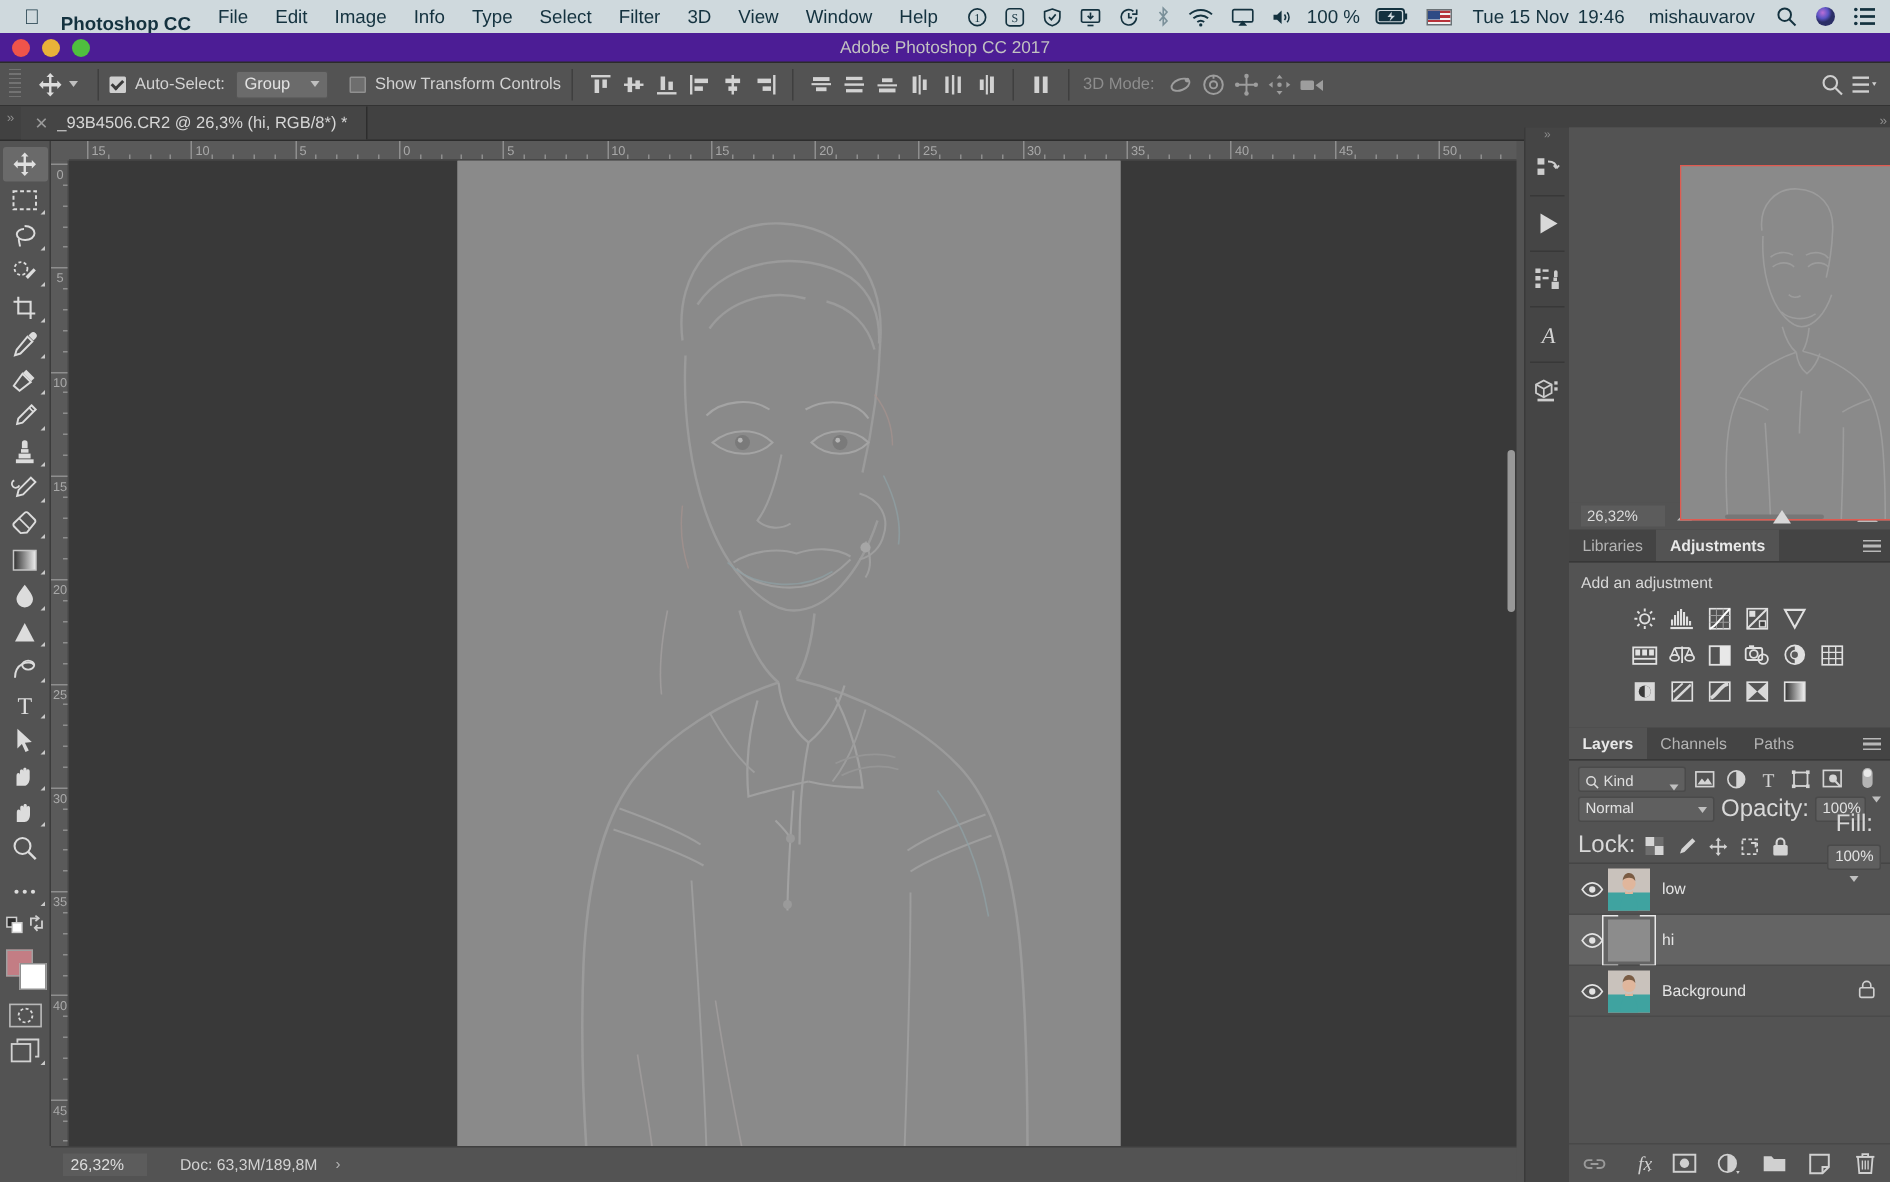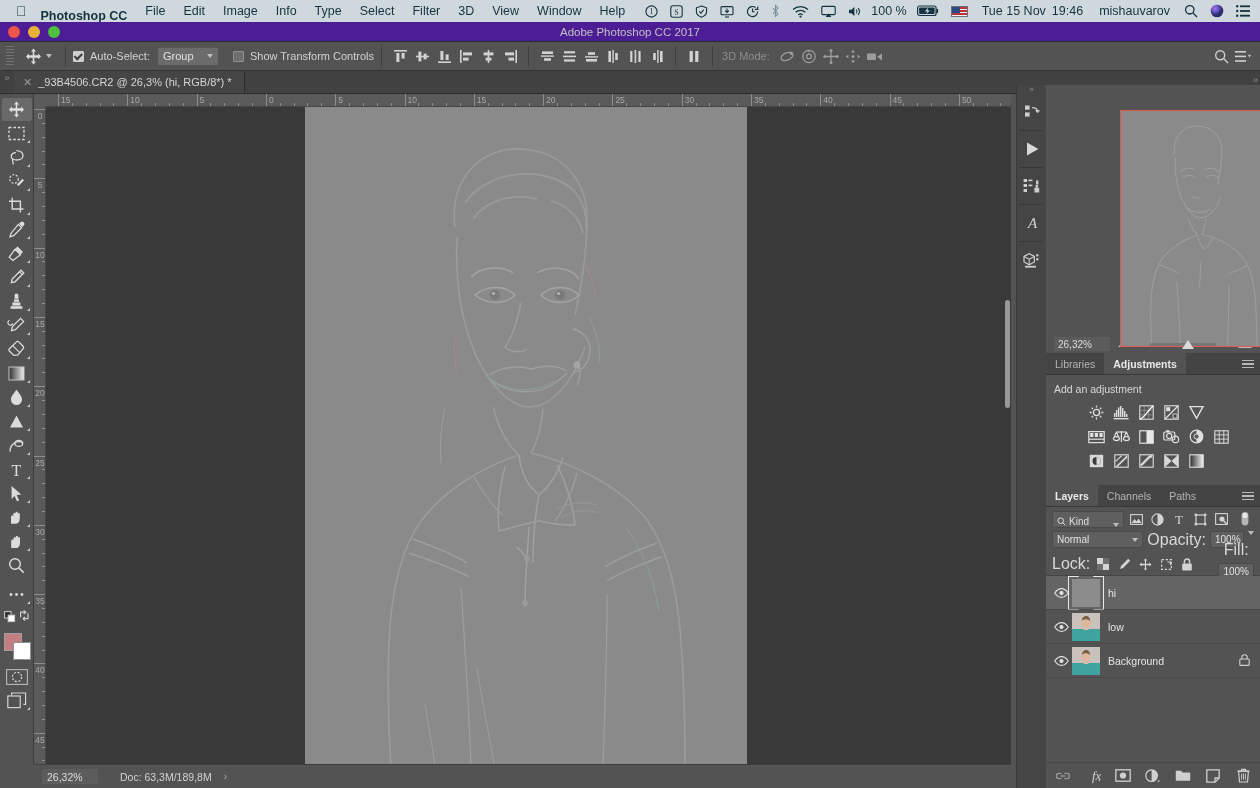--- a/index.html
+++ b/index.html
@@ -1373,53 +1373,53 @@
           </span>
         <span style="margin-left:auto;display:flex;align-items:center;gap:4px;flex-direction:column;">
           <span class="fieldlabel">Fill:</span>
           <span class="numfield">100%</span>
           <span class="caret"></span>
         </span>
       </div>
 
       <div class="layerlist">
 
-        <div class="layerrow selected">
-          <span class="eye">
-            <svg width="15" height="10" viewBox="0 0 15 10">
-                <path d="M0.8 5 C3 1.6 6 0.6 7.5 0.6 C9 0.6 12 1.6 14.2 5 C12 8.4 9 9.4 7.5 9.4 C6 9.4 3 8.4 0.8 5 Z" fill="none" stroke="#e2e2e2" stroke-width="1.1"></path>
-                <circle cx="7.5" cy="5" r="2.1" fill="#e2e2e2"></circle>
-              </svg>
-          </span>
-          <span class="lthumb sel">
-              <span class="inner" style="background:#8c8c8c;"></span>
-            </span>
-          <span class="lname">hi</span>
-        </div>
-
         <div class="layerrow">
           <span class="eye">
             <svg width="15" height="10" viewBox="0 0 15 10">
                 <path d="M0.8 5 C3 1.6 6 0.6 7.5 0.6 C9 0.6 12 1.6 14.2 5 C12 8.4 9 9.4 7.5 9.4 C6 9.4 3 8.4 0.8 5 Z" fill="none" stroke="#e2e2e2" stroke-width="1.1"></path>
                 <circle cx="7.5" cy="5" r="2.1" fill="#e2e2e2"></circle>
               </svg>
           </span>
           <span class="lthumb">
             <svg class="imgsvg" viewBox="0 0 28 28">
               <rect width="28" height="28" fill="#c9c2bc"></rect>
               <rect y="16" width="28" height="12" fill="#3fa3a0"></rect>
               <path d="M8 28 C8 21 10.5 17 14 17 C17.5 17 20 21 20 28 Z" fill="#3fa3a0"></path>
               <circle cx="14" cy="10" r="4.4" fill="#e0b69c"></circle>
               <path d="M9.8 8 C10 4.6 12 3 14 3 C16.2 3 18.2 4.8 18.2 8.4 C17.4 7 16 6.2 14 6.2 C12.2 6.2 10.6 6.8 9.8 8 Z" fill="#7a5c44"></path>
               <path d="M11.4 14.4 C12 16.4 16 16.4 16.6 14.4 L16.6 17 L11.4 17 Z" fill="#e0b69c"></path>
             </svg>
           </span>
           <span class="lname">low</span>
         </div>
 
+        <div class="layerrow selected">
+          <span class="eye">
+            <svg width="15" height="10" viewBox="0 0 15 10">
+                <path d="M0.8 5 C3 1.6 6 0.6 7.5 0.6 C9 0.6 12 1.6 14.2 5 C12 8.4 9 9.4 7.5 9.4 C6 9.4 3 8.4 0.8 5 Z" fill="none" stroke="#e2e2e2" stroke-width="1.1"></path>
+                <circle cx="7.5" cy="5" r="2.1" fill="#e2e2e2"></circle>
+              </svg>
+          </span>
+          <span class="lthumb sel">
+              <span class="inner" style="background:#8c8c8c;"></span>
+            </span>
+          <span class="lname">hi</span>
+        </div>
+
         <div class="layerrow">
           <span class="eye">
             <svg width="15" height="10" viewBox="0 0 15 10">
                 <path d="M0.8 5 C3 1.6 6 0.6 7.5 0.6 C9 0.6 12 1.6 14.2 5 C12 8.4 9 9.4 7.5 9.4 C6 9.4 3 8.4 0.8 5 Z" fill="none" stroke="#e2e2e2" stroke-width="1.1"></path>
                 <circle cx="7.5" cy="5" r="2.1" fill="#e2e2e2"></circle>
               </svg>
           </span>
           <span class="lthumb">
             <svg class="imgsvg" viewBox="0 0 28 28">
               <rect width="28" height="28" fill="#c9c2bc"></rect>

